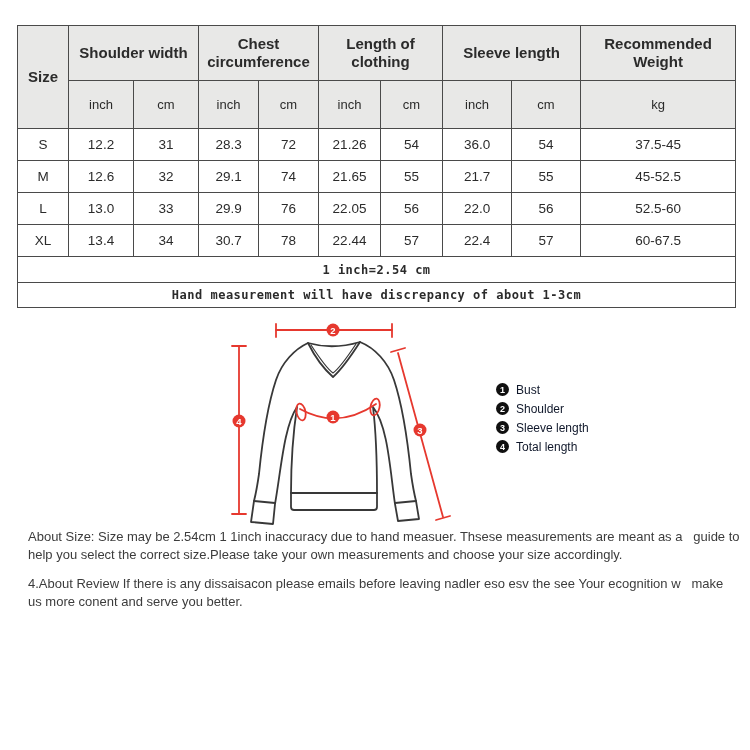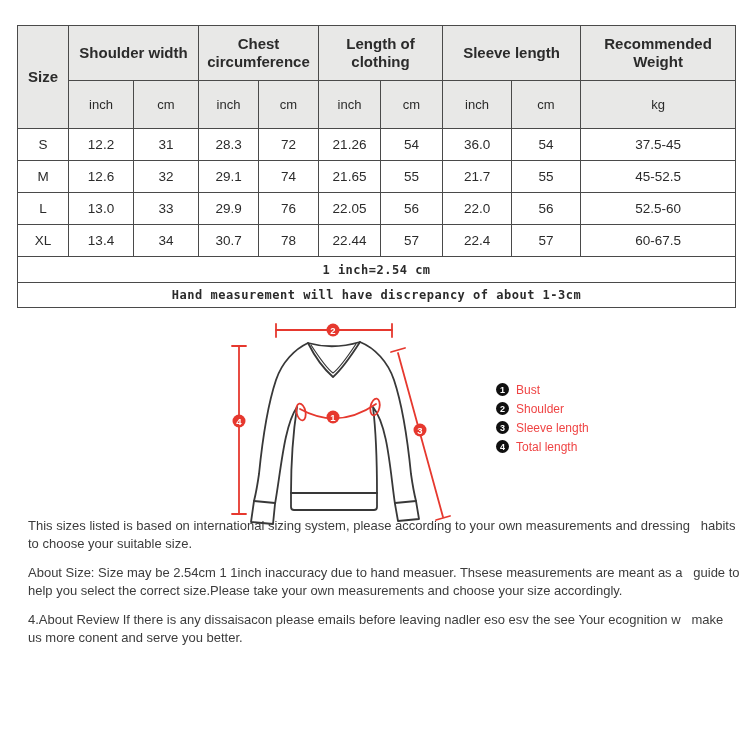--- a/index.html
+++ b/index.html
@@ -33,21 +33,21 @@
   
   .diagram-svg{position:absolute;left:0;top:312px;}
   
   .legend{position:absolute;left:496px;top:380px;}
   .legend-item{display:flex;align-items:center;height:19px;}
   .legend-num{
     width:13px;height:13px;border-radius:50%;background:#101010;color:#fff;
     font-size:9px;font-weight:bold;display:flex;align-items:center;justify-content:center;
     margin-right:7px;flex:0 0 13px;
   }
-  .legend-label{font-size:12px;color:#ef4444;}
+  .legend-label{font-size:12px;color:#0f172a;}
   
   .notes{position:absolute;left:28px;top:517px;width:712px;}
   .notes p{margin:0;font-size:13px;line-height:18px;color:#3c3c3c;white-space:pre-wrap;}
   .note-section{margin-bottom:11px;}
 </style>
 </head>
 <body>
 
 <table class="size-table">
   <colgroup>
@@ -215,21 +215,20 @@
     <span class="legend-label">Sleeve length</span>
   </div>
   <div class="legend-item">
     <span class="legend-num">4</span>
     <span class="legend-label">Total length</span>
   </div>
 </div>
 
 <div class="notes">
   <div class="note-section">
-    <p>This sizes listed is based on international sizing system, please according to your own measurements and dressing   habits to choose your suitable size.</p>
   </div>
   <div class="note-section">
     <p>About Size: Size may be 2.54cm 1 1inch inaccuracy due to hand measuer. Thsese measurements are meant as a   guide to help you select the correct size.Please take your own measurements and choose your size accordingly.</p>
   </div>
   <div class="note-section">
     <p>4.About Review If there is any dissaisacon please emails before leaving nadler eso esv the see Your ecognition w   make us more conent and serve you better.</p>
   </div>
 </div>
 
 </body></html>

